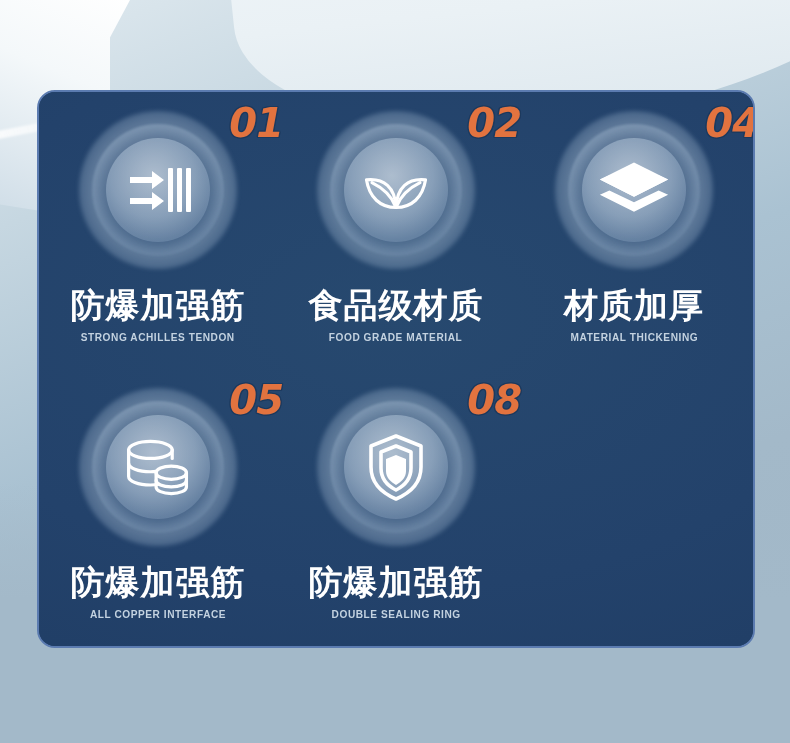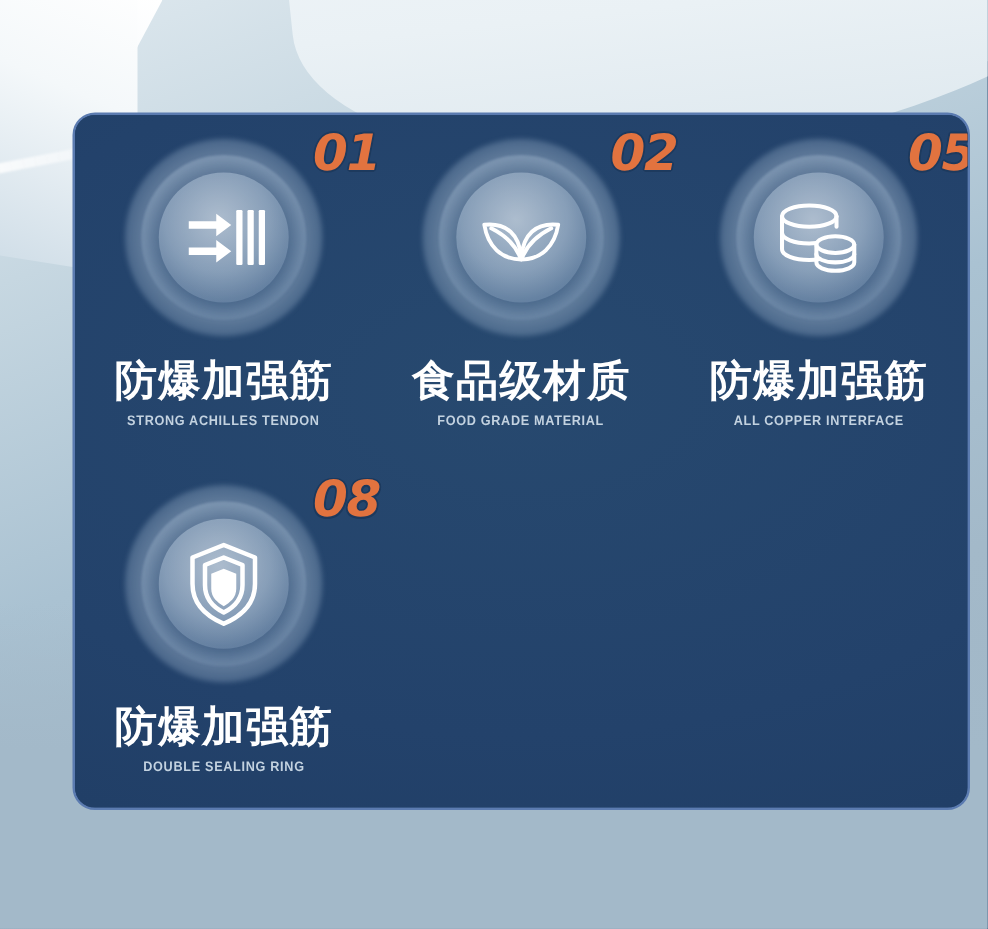--- a/index.html
+++ b/index.html
@@ -56,21 +56,20 @@
 
   
   #card {
     position:absolute;
     left:37px; top:90px;
     width:718px; height:558px;
     background:#23426b;
     border:2px solid #5b7bb0;
     border-radius:18px;
     overflow:hidden;
-    margin-left:21px;
   }
   .card-inner {
     position:absolute; inset:0;
     background:radial-gradient(120% 90% at 50% 40%, #27496f 0%, #23426b 55%, #1f3c63 100%);
   }
 
   .grid {
     position:absolute; inset:0;
     display:grid;
     grid-template-columns:repeat(3,1fr);
@@ -227,20 +226,39 @@
             </g>
           </svg>
         </div>
       </div>
       <div class="num">02</div>
       <div class="label-cn">食品级材质</div>
       <div class="label-en">FOOD GRADE MATERIAL</div>
     </div>
 
 
+    <div class="cell">
+      <div class="badge">
+        <div class="ring-outer"></div>
+        <div class="ring-mid"></div>
+        <div class="ring-inner"></div>
+        <div class="badge-icon">
+          <svg width="76" height="66" viewBox="0 0 76 66">
+            <g fill="#ffffff">
+              <path d="M38 4 L74 22 L38 40 L2 22 Z"></path>
+              <path d="M38 30 L64 17.5 L74 22 L38 40 L2 22 L12 17.5 Z"></path>
+              <path d="M38 46 L64 33.5 L74 38 L38 56 L2 38 L12 33.5 Z"></path>
+            </g>
+          </svg>
+        </div>
+      </div>
+      <div class="num">04</div>
+      <div class="label-cn">材质加厚</div>
+      <div class="label-en">MATERIAL THICKENING</div>
+    </div>
 
     <div class="cell">
       <div class="badge">
         <div class="ring-outer"></div>
         <div class="ring-mid"></div>
         <div class="ring-inner"></div>
         <div class="badge-icon">
           <svg width="76" height="66" viewBox="0 0 76 66">
             <g fill="none" stroke="#ffffff" stroke-width="3.4" stroke-linecap="round" stroke-linejoin="round">
               <ellipse cx="30" cy="15" rx="23" ry="9"></ellipse>

